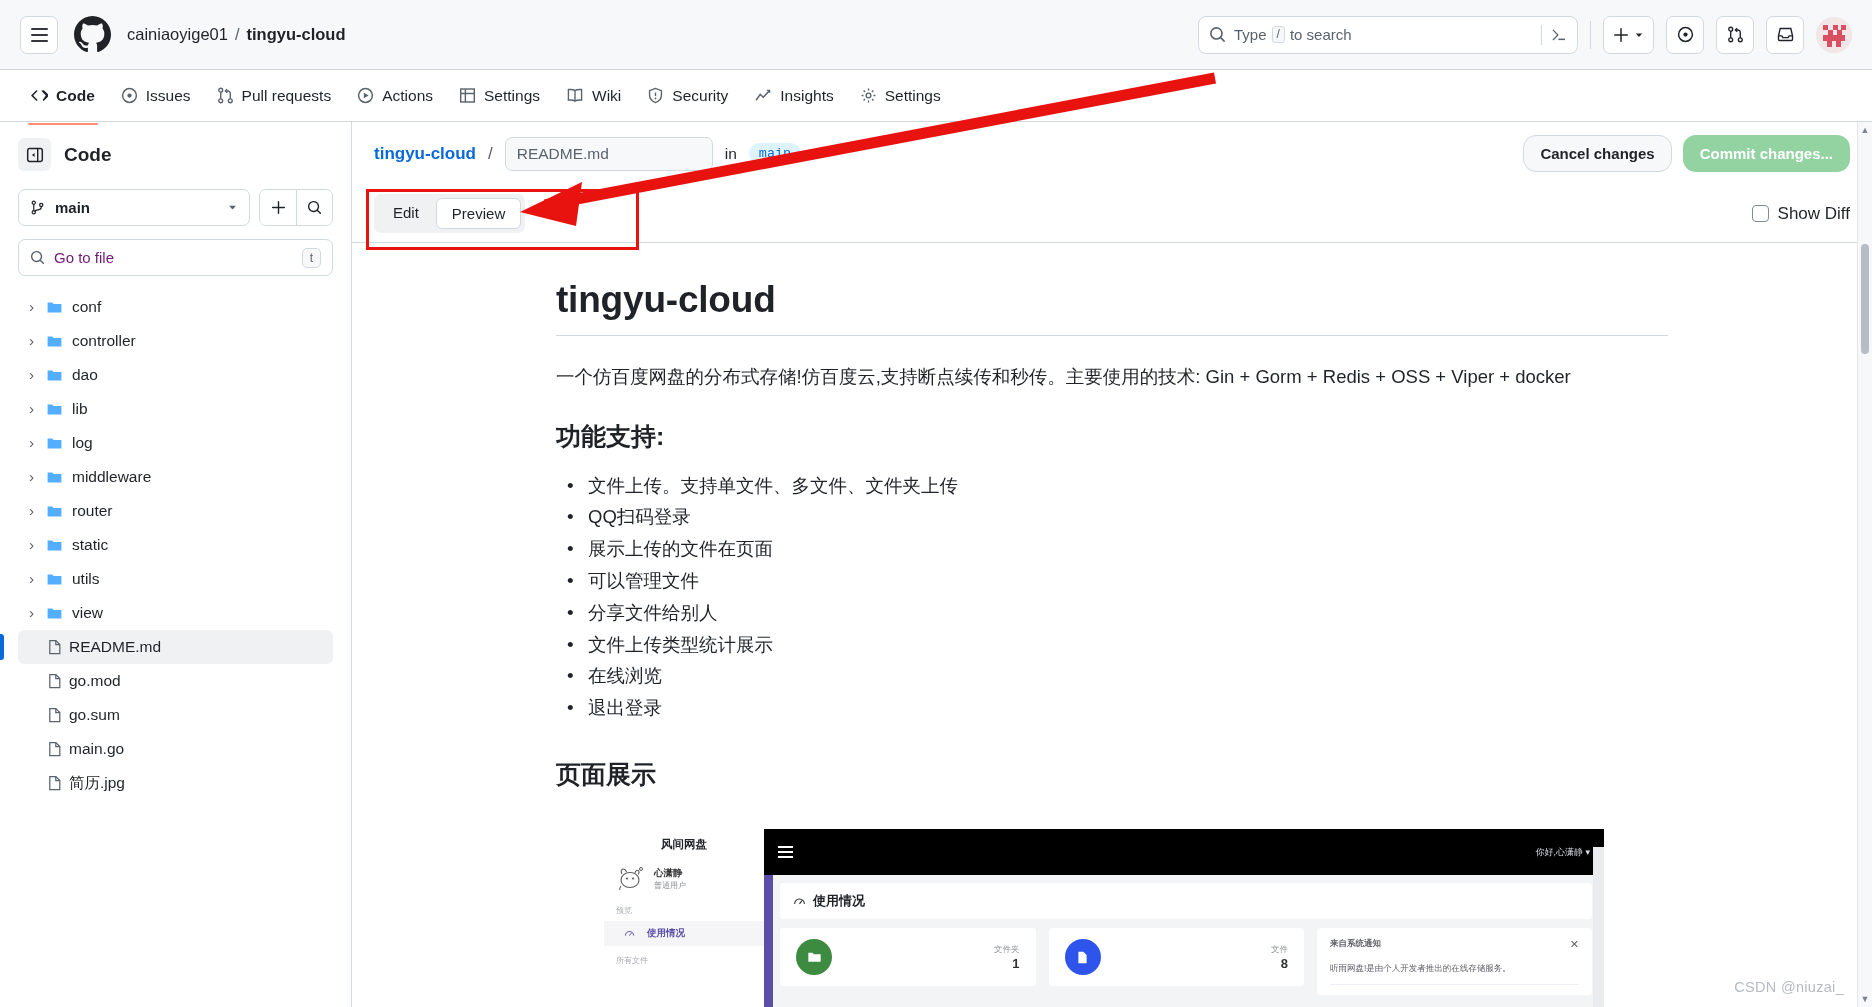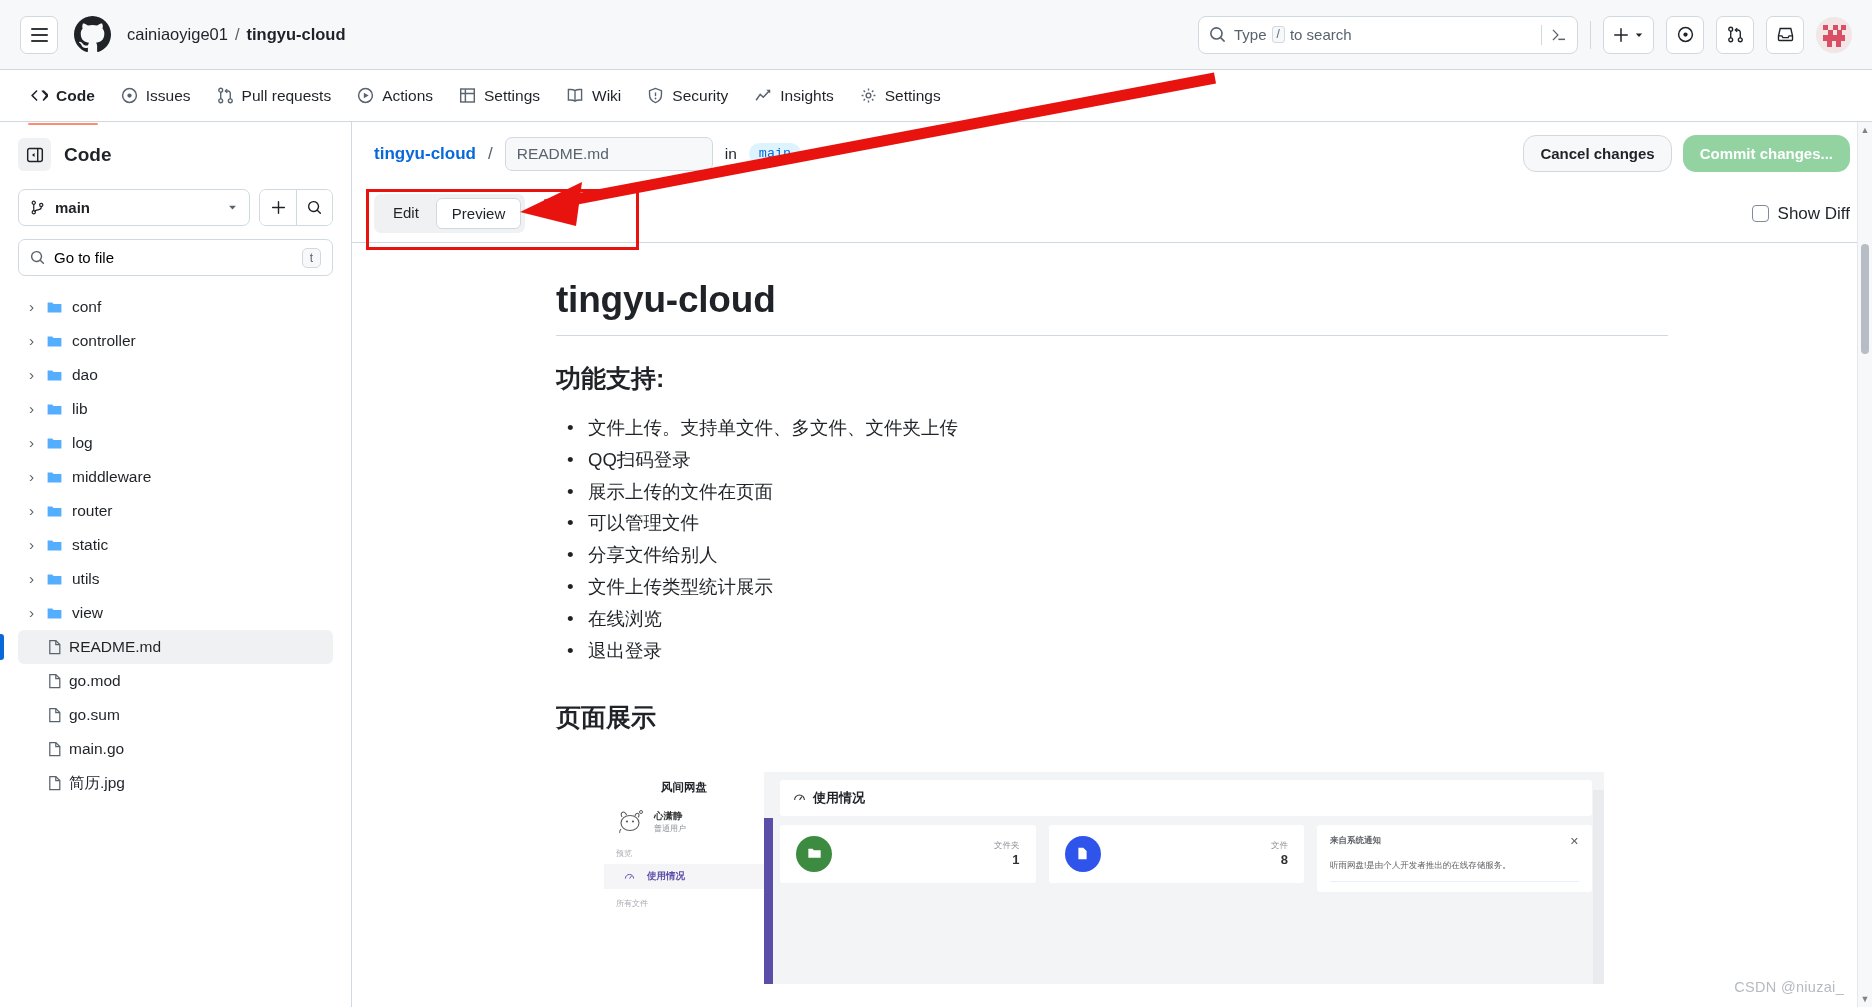--- a/index.html
+++ b/index.html
@@ -96,21 +96,21 @@
   .sb-btn-group > div {
     width: 36px; height: 35px; display: flex; align-items: center; justify-content: center;
     background: #ffffff; cursor: pointer;
   }
   .sb-btn-group > div + div { border-left: 1px solid #d1d9e0; }
   .gotofile {
     height: 37px; border: 1px solid #d1d9e0; border-radius: 7px; background: #ffffff;
     display: flex; align-items: center; padding: 0 11px; gap: 9px; cursor: text;
     margin-bottom: 14px;
   }
-  .gotofile .ph { font-size: 15px; color: #000000; }
+  .gotofile .ph { font-size: 15px; color: #701a75; }
   .gotofile .tkey {
     margin-left: auto; border: 1px solid #d1d9e0; border-radius: 5px; background: #f6f8fa;
     font-size: 12px; color: #59636e; padding: 2px 7px; line-height: 14px;
   }
   .tree { display: flex; flex-direction: column; }
   .tree-row {
     display: flex; align-items: center; gap: 9px; height: 34px; padding: 0 8px;
     border-radius: 6px; font-size: 15.5px; cursor: pointer; position: relative;
   }
   .tree-row.file { padding-left: 29px; }
@@ -613,20 +613,21 @@
         <div class="showdiff">
           <span class="cb"></span>
           <span class="lbl">Show Diff</span>
         </div>
       </div>
 
       <div class="preview-scroll">
         <div class="preview-inner">
           <div class="md">
             <h1>tingyu-cloud</h1>
+            <p class="desc">一个仿百度网盘的分布式存储!仿百度云,支持断点续传和秒传。主要使用的技术: Gin + Gorm + Redis + OSS + Viper + docker</p>
             <h2>功能支持:</h2>
             <ul>
               <li>文件上传。支持单文件、多文件、文件夹上传</li>
               <li>QQ扫码登录</li>
               <li>展示上传的文件在页面</li>
               <li>可以管理文件</li>
               <li>分享文件给别人</li>
               <li>文件上传类型统计展示</li>
               <li>在线浏览</li>
               <li>退出登录</li>
@@ -661,20 +662,28 @@
                 </div>
                 <div class="shot-group">所有文件</div>
                 <div class="shot-nav">
                   
                   
                 </div>
 
               </div>
 
               <div class="shot-body">
+                <div class="shot-topbar">
+                  <span class="hb">
+                      <i></i>
+                      <i></i>
+                      <i></i>
+                    </span>
+                  <span class="hello">你好,心潇静 ▾</span>
+                </div>
                 <div class="shot-accent"></div>
                 <div class="shot-content">
                   <div class="shot-card">
                     <div class="ttl">
                       <svg width="13" height="13" viewBox="0 0 16 16">
                         <path fill="none" stroke="#303133" stroke-width="1.3" d="M2 11a6 6 0 0 1 12 0"></path>
                         <path stroke="#303133" stroke-width="1.3" d="M8 11 11 7"></path>
                       </svg>
                       <span>使用情况</span>
                     </div>

